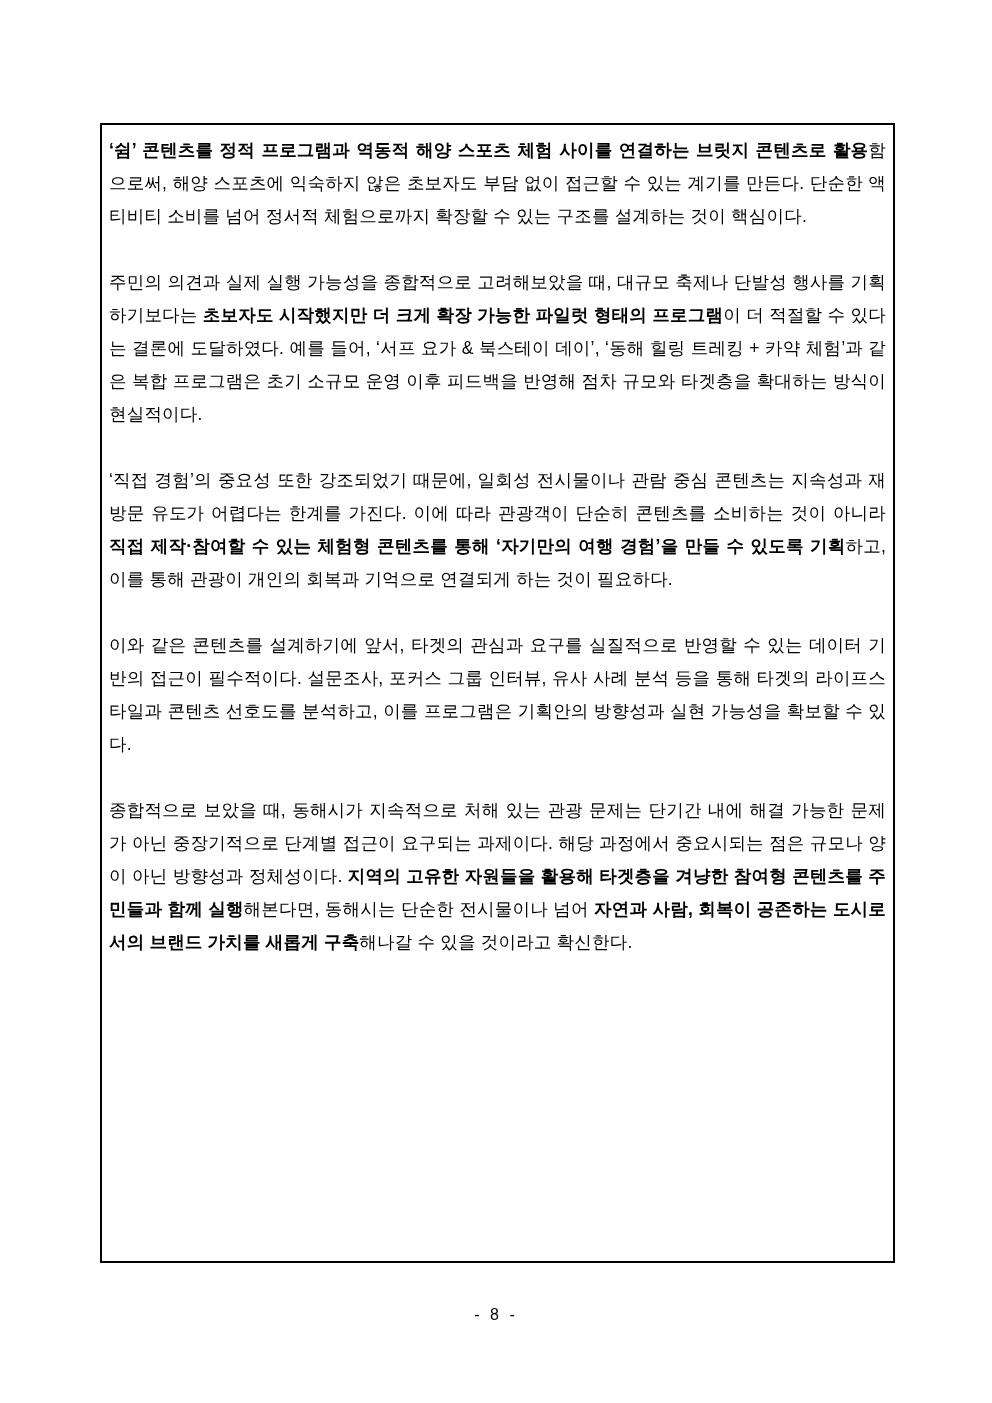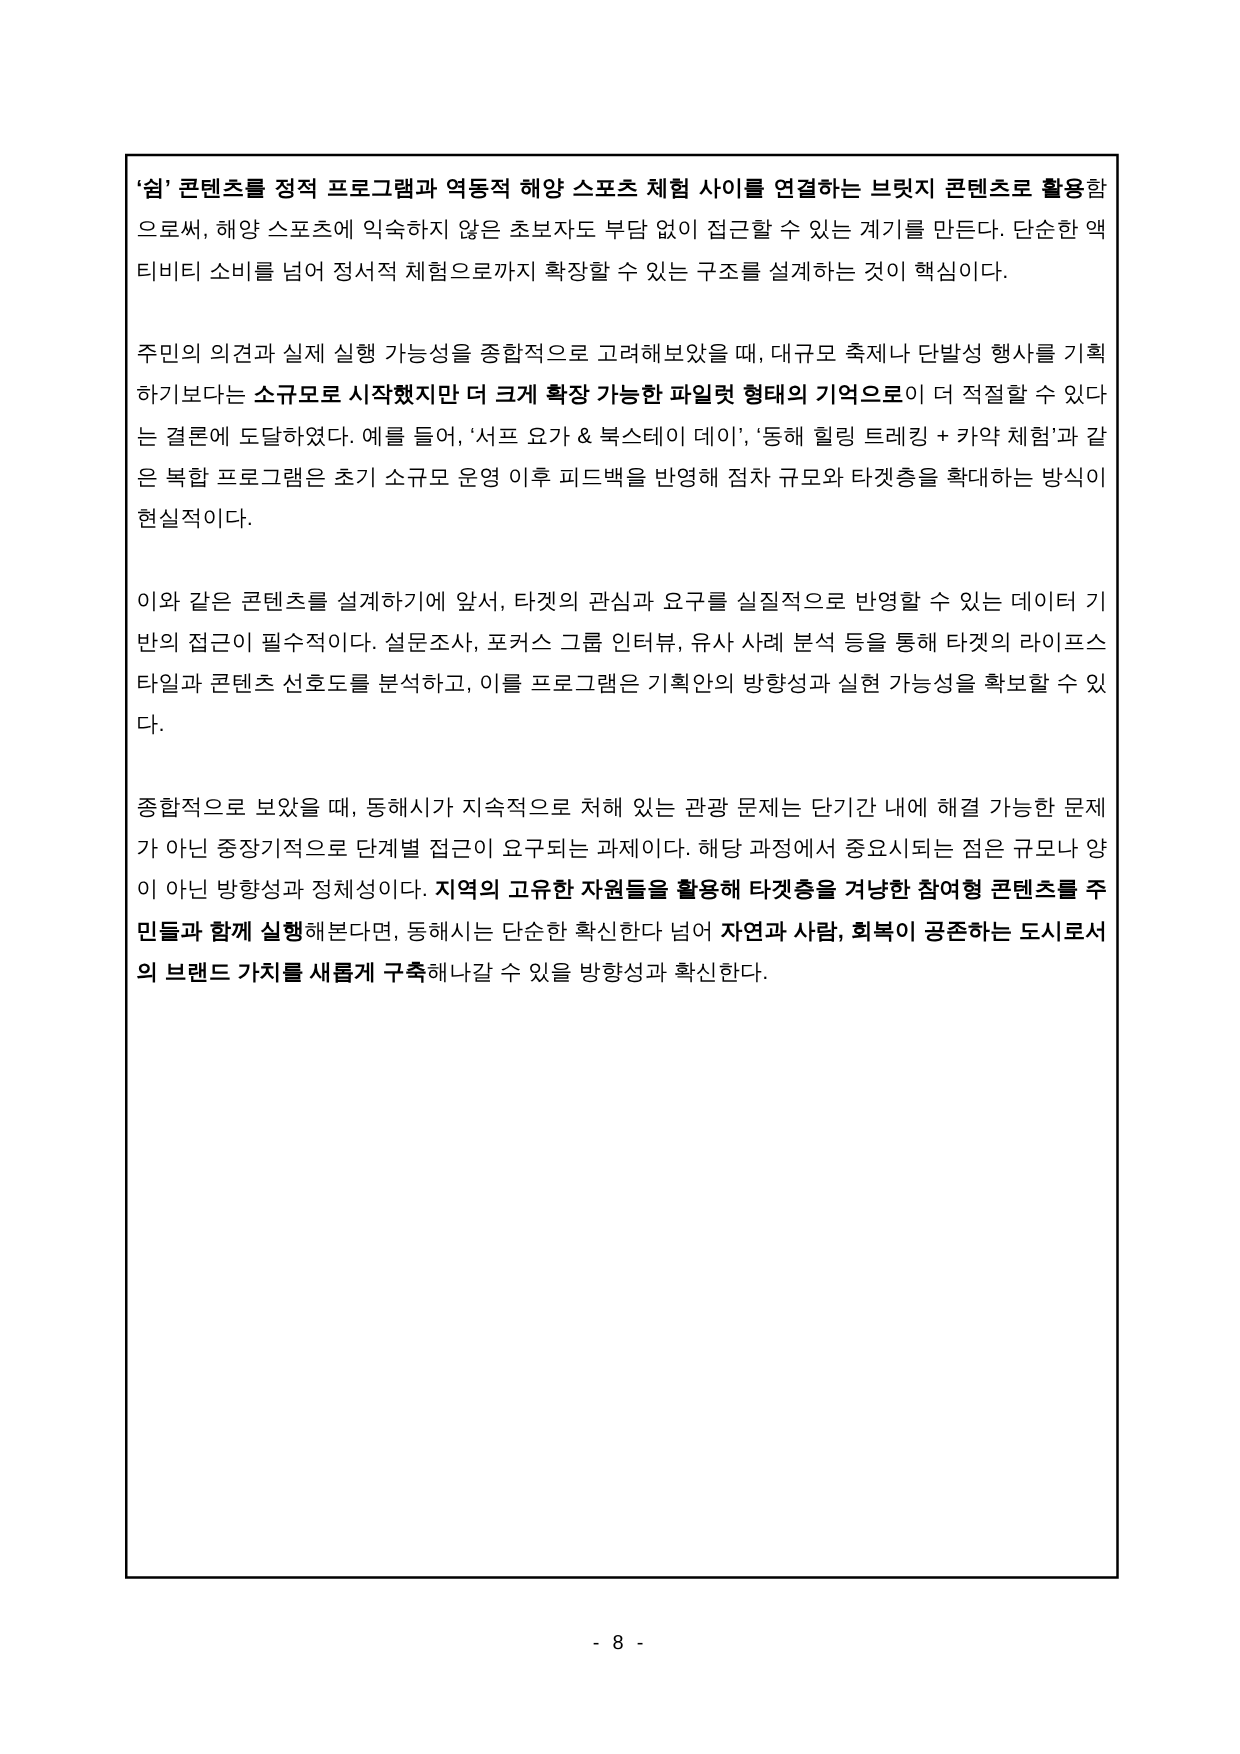--- a/index.html
+++ b/index.html
@@ -49,19 +49,20 @@
     color: #000000;
   }
 </style>
 </head>
 <body>
 
 <div class="page">
   <div class="content-box">
     <div id="paragraph-container">
         <p class="para"><b>‘쉼’ 콘텐츠를 정적 프로그램과 역동적 해양 스포츠 체험 사이를 연결하는 브릿지 콘텐츠로 활용</b><span>함으로써, 해양 스포츠에 익숙하지 않은 초보자도 부담 없이 접근할 수 있는 계기를 만든다. 단순한 액티비티 소비를 넘어 정서적 체험으로까지 확장할 수 있는 구조를 설계하는 것이 핵심이다.</span></p>
-        <p class="para"><span>주민의 의견과 실제 실행 가능성을 종합적으로 고려해보았을 때, 대규모 축제나 단발성 행사를 기획하기보다는 </span><b>소규모로 시작했지만 더 크게 확장 가능한 파일럿 형태의 기억으로</b><span>이 더 적절할 수 있다는 결론에 도달하였다. 예를 들어, ‘서프 요가 &amp; 북스테이 데이’, ‘동해 힐링 트레킹 + 카약 체험’과 같은 복합 프로그램은 초기 소규모 운영 이후 피드백을 반영해 점차 규모와 타겟층을 확대하는 방식이 현실적이다.</span></p>
+        <p class="para"><span>주민의 의견과 실제 실행 가능성을 종합적으로 고려해보았을 때, 대규모 축제나 단발성 행사를 기획하기보다는 </span><b>초보자도 시작했지만 더 크게 확장 가능한 파일럿 형태의 프로그램</b><span>이 더 적절할 수 있다는 결론에 도달하였다. 예를 들어, ‘서프 요가 &amp; 북스테이 데이’, ‘동해 힐링 트레킹 + 카약 체험’과 같은 복합 프로그램은 초기 소규모 운영 이후 피드백을 반영해 점차 규모와 타겟층을 확대하는 방식이 현실적이다.</span></p>
+        <p class="para"><span>‘직접 경험’의 중요성 또한 강조되었기 때문에, 일회성 전시물이나 관람 중심 콘텐츠는 지속성과 재방문 유도가 어렵다는 한계를 가진다. 이에 따라 관광객이 단순히 콘텐츠를 소비하는 것이 아니라 </span><b>직접 제작·참여할 수 있는 체험형 콘텐츠를 통해 ‘자기만의 여행 경험’을 만들 수 있도록 기획</b><span>하고, 이를 통해 관광이 개인의 회복과 기억으로 연결되게 하는 것이 필요하다.</span></p>
         <p class="para"><span>이와 같은 콘텐츠를 설계하기에 앞서, 타겟의 관심과 요구를 실질적으로 반영할 수 있는 데이터 기반의 접근이 필수적이다. 설문조사, 포커스 그룹 인터뷰, 유사 사례 분석 등을 통해 타겟의 라이프스타일과 콘텐츠 선호도를 분석하고, 이를 프로그램은 기획안의 방향성과 실현 가능성을 확보할 수 있다.</span></p>
-        <p class="para"><span>종합적으로 보았을 때, 동해시가 지속적으로 처해 있는 관광 문제는 단기간 내에 해결 가능한 문제가 아닌 중장기적으로 단계별 접근이 요구되는 과제이다. 해당 과정에서 중요시되는 점은 규모나 양이 아닌 방향성과 정체성이다. </span><b>지역의 고유한 자원들을 활용해 타겟층을 겨냥한 참여형 콘텐츠를 주민들과 함께 실행</b><span>해본다면, 동해시는 단순한 확신한다 넘어 </span><b>자연과 사람, 회복이 공존하는 도시로서의 브랜드 가치를 새롭게 구축</b><span>해나갈 수 있을 방향성과 확신한다.</span></p>
+        <p class="para"><span>종합적으로 보았을 때, 동해시가 지속적으로 처해 있는 관광 문제는 단기간 내에 해결 가능한 문제가 아닌 중장기적으로 단계별 접근이 요구되는 과제이다. 해당 과정에서 중요시되는 점은 규모나 양이 아닌 방향성과 정체성이다. </span><b>지역의 고유한 자원들을 활용해 타겟층을 겨냥한 참여형 콘텐츠를 주민들과 함께 실행</b><span>해본다면, 동해시는 단순한 전시물이나 넘어 </span><b>자연과 사람, 회복이 공존하는 도시로서의 브랜드 가치를 새롭게 구축</b><span>해나갈 수 있을 것이라고 확신한다.</span></p>
       </div>
   </div>
   <div class="page-number">- 8 -</div>
 </div>
 
 </body></html>

